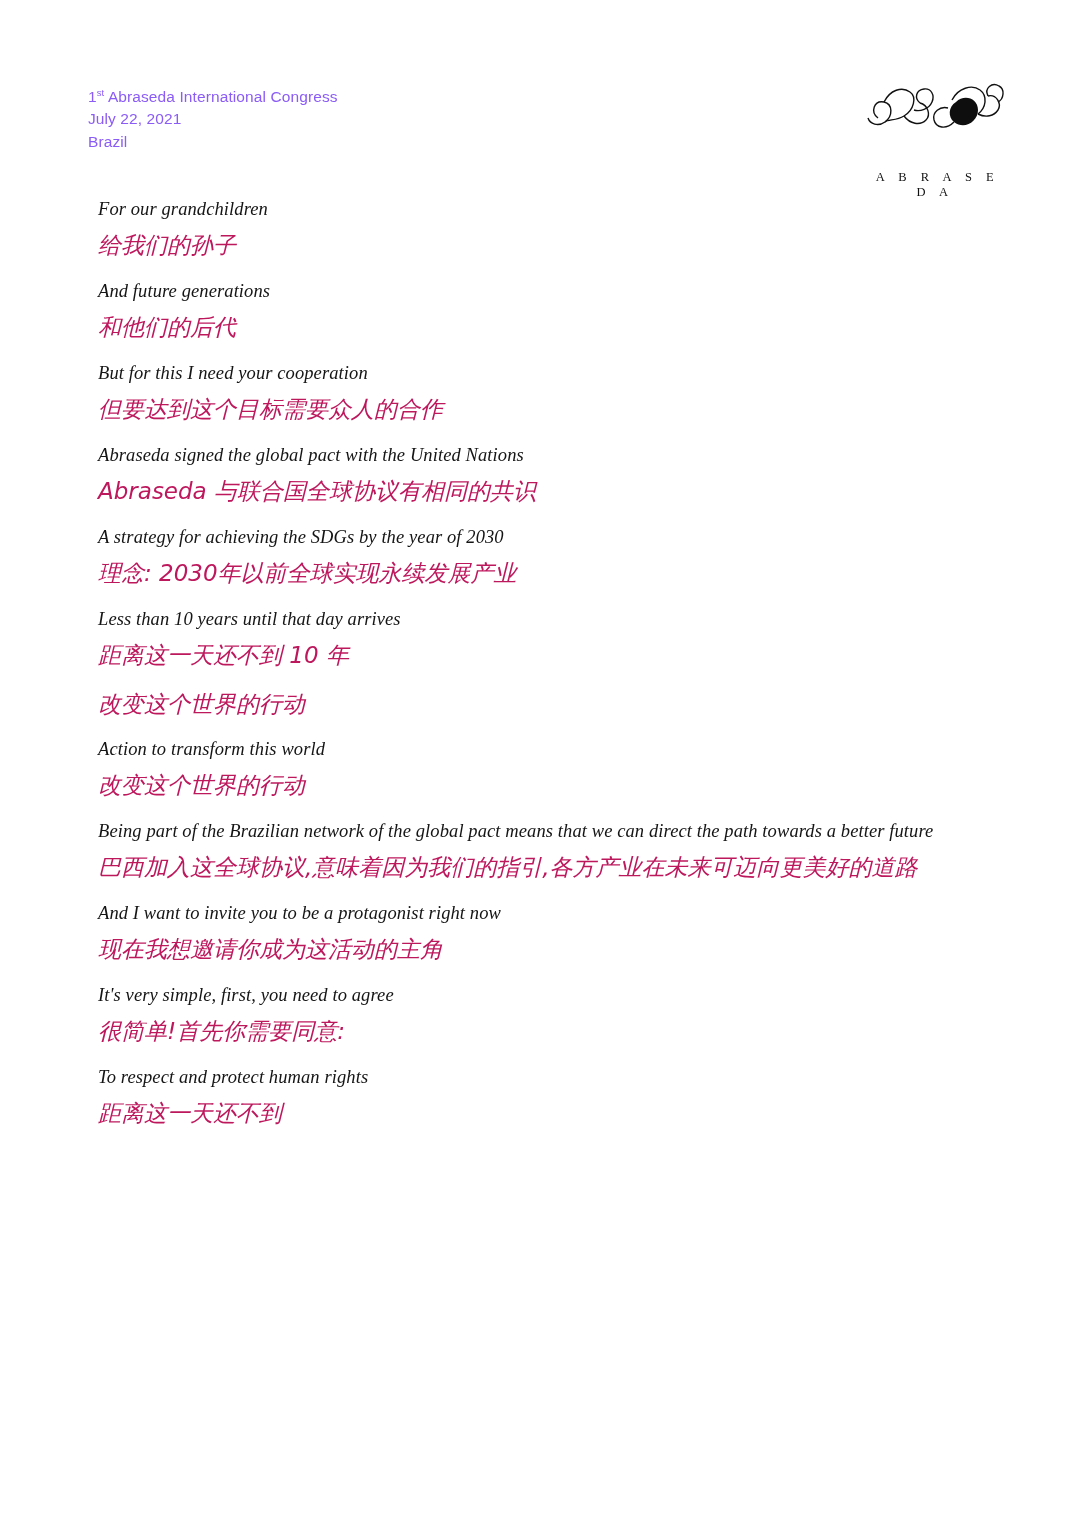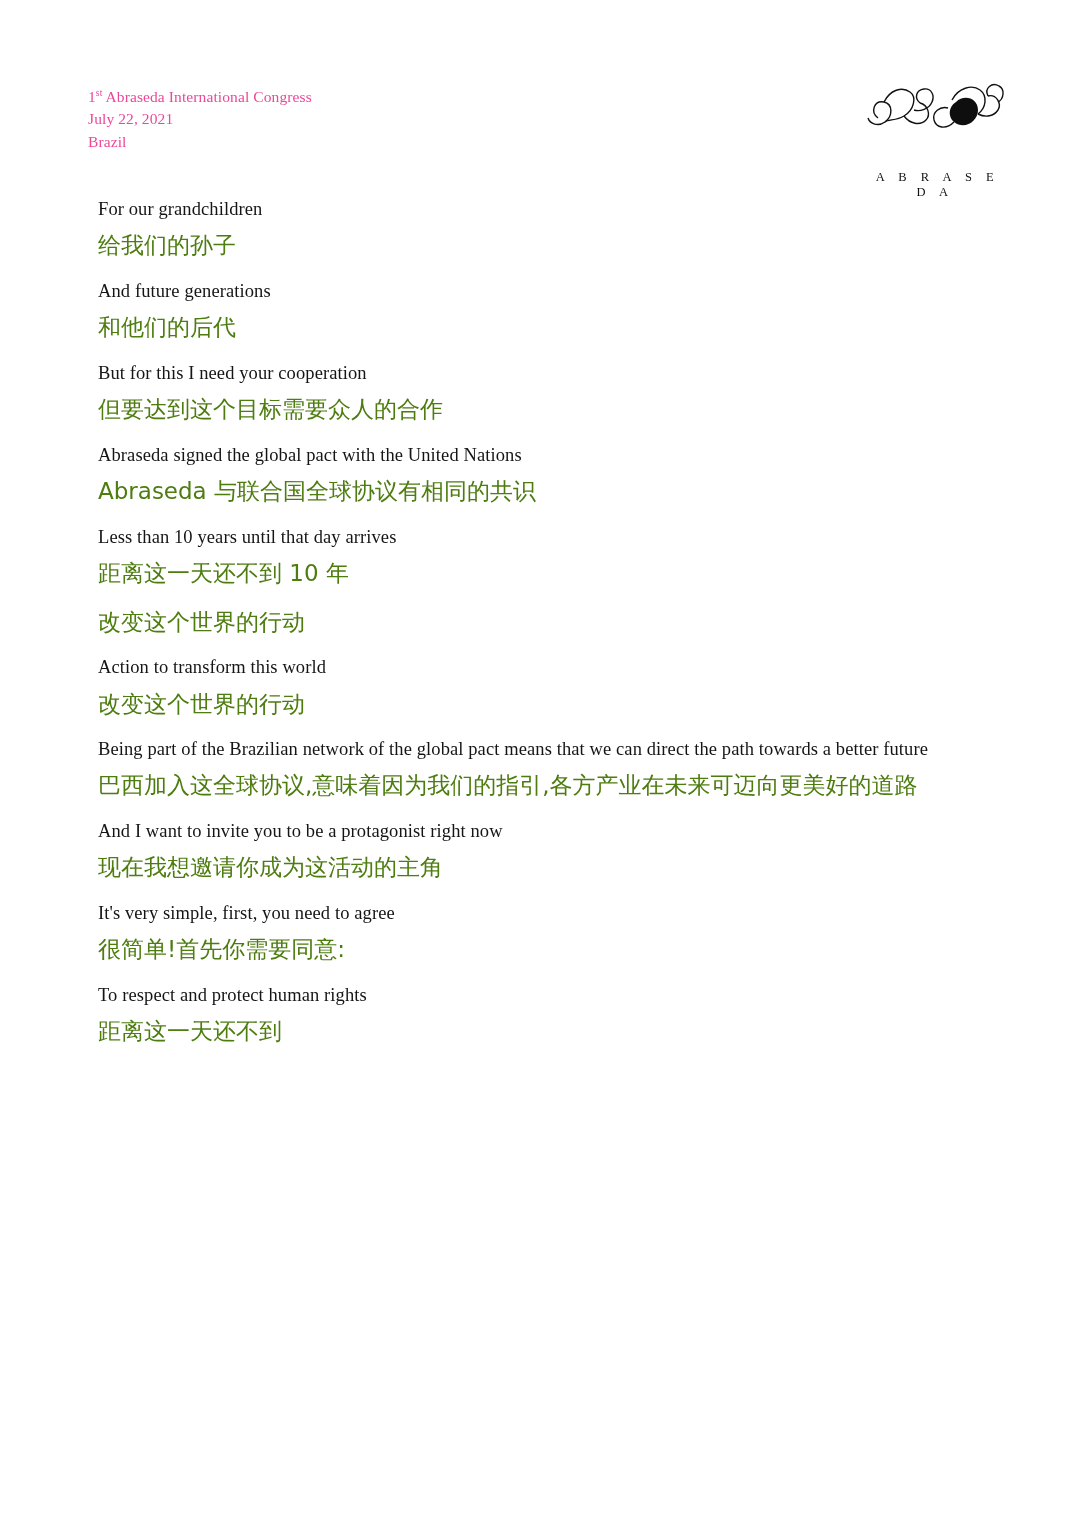--- a/index.html
+++ b/index.html
@@ -26,24 +26,24 @@
   .header {
     position: absolute;
     top: 86px;
     left: 88px;
     right: 70px;
     display: flex;
     justify-content: space-between;
     align-items: flex-start;
   }
   .header-meta {
-    font-family: Liberation Serif, serif;
+    font-family: Liberation Sans, sans-serif;
     font-size: 15.5px;
     line-height: 1.45;
-    color: #ec4899;
+    color: #8b5cf6;
     letter-spacing: 0.1px;
   }
   .header-meta .line { white-space: nowrap; }
   .header-meta sup {
     font-size: 9.5px;
     vertical-align: super;
     line-height: 0;
   }
   
   .logo-block {
@@ -76,25 +76,25 @@
     font-size: 18.5px;
     line-height: 1.42;
     color: #151515;
     margin: 0 0 7px 0;
     letter-spacing: 0.1px;
   }
   .line-zh {
     font-family: "DejaVu Sans", sans-serif;
     font-size: 23px;
     line-height: 1.42;
-    color: #4d7c0f;
+    color: #be185d;
     margin: 0 0 16px 0;
     font-weight: 400;
   }
-  .pair { margin-bottom: 10px; }
+  .pair { margin-bottom: 10px; font-style: italic; }
   .pair:last-child { margin-bottom: 0; }
 </style>
 </head>
 <body>
 
 <div class="page">
 
   <div class="header">
     <div class="header-meta">
       <div class="line"><span>1</span><sup>st</sup><span> Abraseda International Congress</span></div>
@@ -137,20 +137,24 @@
     <div class="pair">
       <p class="line-en">But for this I need your cooperation</p>
       <p class="line-zh">但要达到这个目标需要众人的合作</p>
     </div>
 
     <div class="pair">
       <p class="line-en">Abraseda signed the global pact with the United Nations</p>
       <p class="line-zh">Abraseda 与联合国全球协议有相同的共识</p>
     </div>
 
+    <div class="pair">
+      <p class="line-en">A strategy for achieving the SDGs by the year of 2030</p>
+      <p class="line-zh">理念: 2030年以前全球实现永续发展产业</p>
+    </div>
 
     <div class="pair">
       <p class="line-en">Less than 10 years until that day arrives</p>
       <p class="line-zh">距离这一天还不到 10 年</p>
     </div>
 
     <div class="pair">
       <p class="line-zh">改变这个世界的行动</p>
     </div>
 

